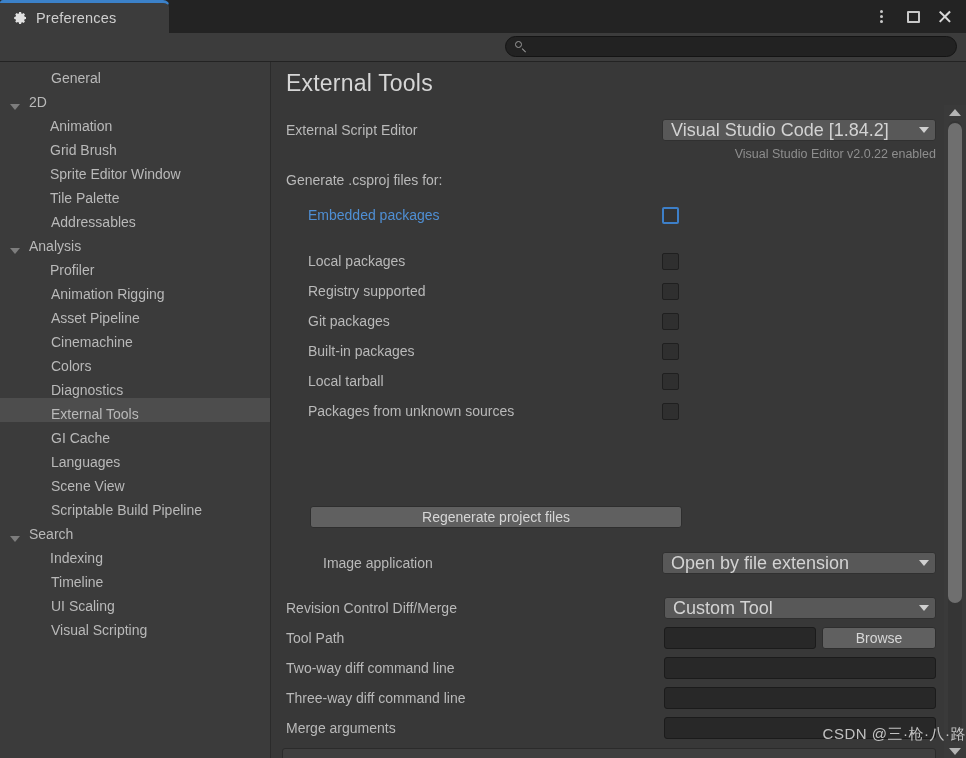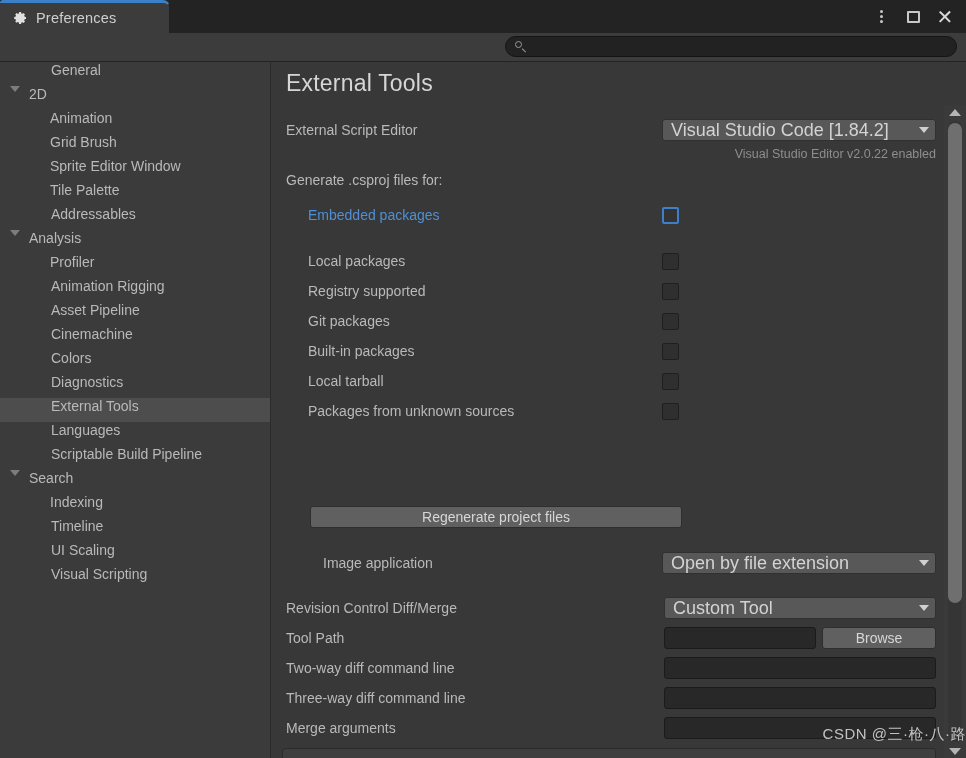--- a/index.html
+++ b/index.html
@@ -134,21 +134,21 @@
     left: 0; top: 62px;
     width: 271px; height: 696px;
     background: #3b3b3b;
     border-right: 1px solid #2b2b2b;
     box-sizing: border-box;
     overflow: hidden;
   }
   .tree-item {
     height: 24px;
     display: flex;
-    align-items: flex-start;
+    align-items: flex-end;
     font-size: 14px;
     color: #b9b9b9;
     white-space: nowrap;
     padding-right: 4px;
   }
   .tree-item.selected {
     background: #4d4d4d;
   }
   .tri {
     width: 13px;
@@ -440,21 +440,29 @@
         <div class="tree-item lvl0 nokid">
           <span class="tri"></span>
           <span class="tree-label">Diagnostics</span>
         </div>
         <div class="tree-item lvl0 nokid selected">
           <span class="tri"></span>
           <span class="tree-label">External Tools</span>
         </div>
         <div class="tree-item lvl0 nokid">
           <span class="tri"></span>
+          <span class="tree-label">GI Cache</span>
+        </div>
+        <div class="tree-item lvl0 nokid">
+          <span class="tri"></span>
           <span class="tree-label">Languages</span>
+        </div>
+        <div class="tree-item lvl0 nokid">
+          <span class="tri"></span>
+          <span class="tree-label">Scene View</span>
         </div>
         <div class="tree-item lvl0 nokid">
           <span class="tri"></span>
           <span class="tree-label">Scriptable Build Pipeline</span>
         </div>
         <div class="tree-item lvl0">
           <span class="tri open"></span>
           <span class="tree-label">Search</span>
         </div>
         <div class="tree-item lvl1 nokid">

